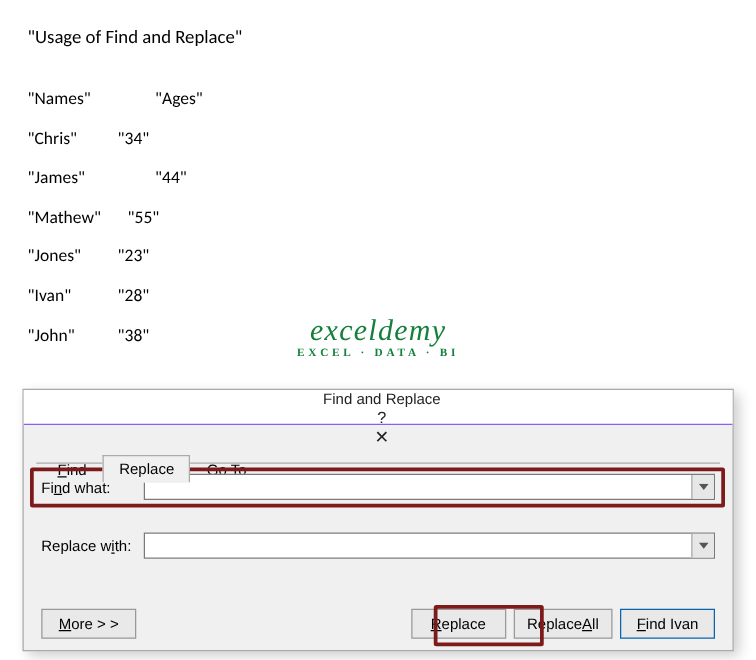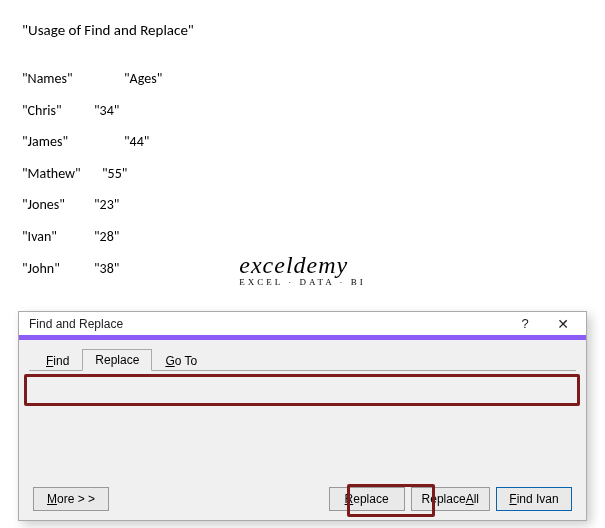--- a/index.html
+++ b/index.html
@@ -33,21 +33,22 @@
       box-shadow: 4px 4px 10px rgba(0,0,0,0.2);
       font-family: "Segoe UI", Tahoma, sans-serif;
       font-size: 12px;
     }
     .titlebar {
       display: flex;
       align-items: center;
       height: 28px;
       padding: 0 4px 0 10px;
       background: #fff;
-      border-bottom: 5px solid #8b5cf6;
+      border-bottom: 1px solid #8b5cf6;
+      flex-direction: column;
     }
     .titlebar-title { flex: 1; font-size: 12px; color: #222; }
     .titlebar-btn {
       width: 38px; height: 26px;
       display: flex; align-items: center; justify-content: center;
       color: #222; background: transparent;
       font-size: 13px;
     }
     .titlebar-btn.close { font-size: 14px; }
 
@@ -57,21 +58,21 @@
       align-items: flex-end;
       height: 22px;
     }
     .tab {
       padding: 3px 12px 3px 12px;
       border: 1px solid transparent;
       border-bottom: none;
       font-size: 12px;
       color: #000;
       position: relative;
-      top: 1px;
+      top: 16px;
     }
     .tab .ul { text-decoration: underline; }
     .tab.active {
       background: #f0f0f0;
       border: 1px solid #aaa;
       border-bottom: 1px solid #f0f0f0;
       z-index: 2;
     }
     .tab-panel-border {
       border-top: 1px solid #aaa;
@@ -143,26 +144,27 @@
     }
     .btn .ul { text-decoration: underline; }
     .btn.more { margin-left: 0; }
     .btn.findnext { border: 1px solid #0a64ad; }
     .spacer { flex: 1; }
 
     .watermark {
       position: absolute;
       left: 50%; top: 50%;
       transform: translate(-50%, -12px);
-      color: #000000;
+      text-align: center;
+      color: #15803d;
       pointer-events: none;
       font-family: Georgia, serif;
     }
     .watermark .wm1 { font-size: 24px; font-style: italic; letter-spacing: 1px; }
-    .watermark .wm2 { font-size: 9px; letter-spacing: 3px; margin-top: -2px; }
+    .watermark .wm2 { font-size: 9px; letter-spacing: 3px; margin-top: -2px; font-weight: bold; }
   </style>
 </head>
 <body>
 
 <div class="doc-area">
   <div class="doc-title">"Usage of Find and Replace"</div>
   <div class="doc-row">
     <span class="col-a" style="min-width:102px">"Names"</span>
     <span class="col-b">"Ages"</span>
   </div>
@@ -209,21 +211,47 @@
   </div>
 
   <div class="tabs">
     <div class="tab"><span class="ul">F</span><span>ind</span></div>
     <div class="tab active"><span>Replace</span></div>
     <div class="tab"><span class="ul">G</span><span>o To</span></div>
   </div>
   <div class="tab-panel-border"></div>
 
   <div class="form-area">
-
+    <div class="form-row">
+      <div class="form-label">
+        <span>Fi</span><span class="ul">n</span><span>d what:</span>
+      </div>
+      <div class="input-wrap">
+        <input type="text" value="" style="">
+        <div class="combo-btn">
+          <svg viewBox="0 0 8 6">
+              <path d="M0 0 L8 0 L4 5 Z" fill="#555"></path>
+            </svg>
+        </div>
+      </div>
+    </div>
+
+    <div class="form-row" style="margin-top:26px">
+      <div class="form-label">
+        <span>Replace w</span><span class="ul">i</span><span>th:</span>
+      </div>
+      <div class="input-wrap">
+        <input type="text" value="" style="">
+        <div class="combo-btn">
+          <svg viewBox="0 0 8 6">
+              <path d="M0 0 L8 0 L4 5 Z" fill="#555"></path>
+            </svg>
+        </div>
+      </div>
+    </div>
   </div>
 
   <div class="btn-row">
     <button class="btn more">
       <span class="ul">M</span>
         <span>ore &gt; &gt;</span>
     </button>
     <div class="spacer"></div>
     <button class="btn">
       <span class="ul">R</span>

